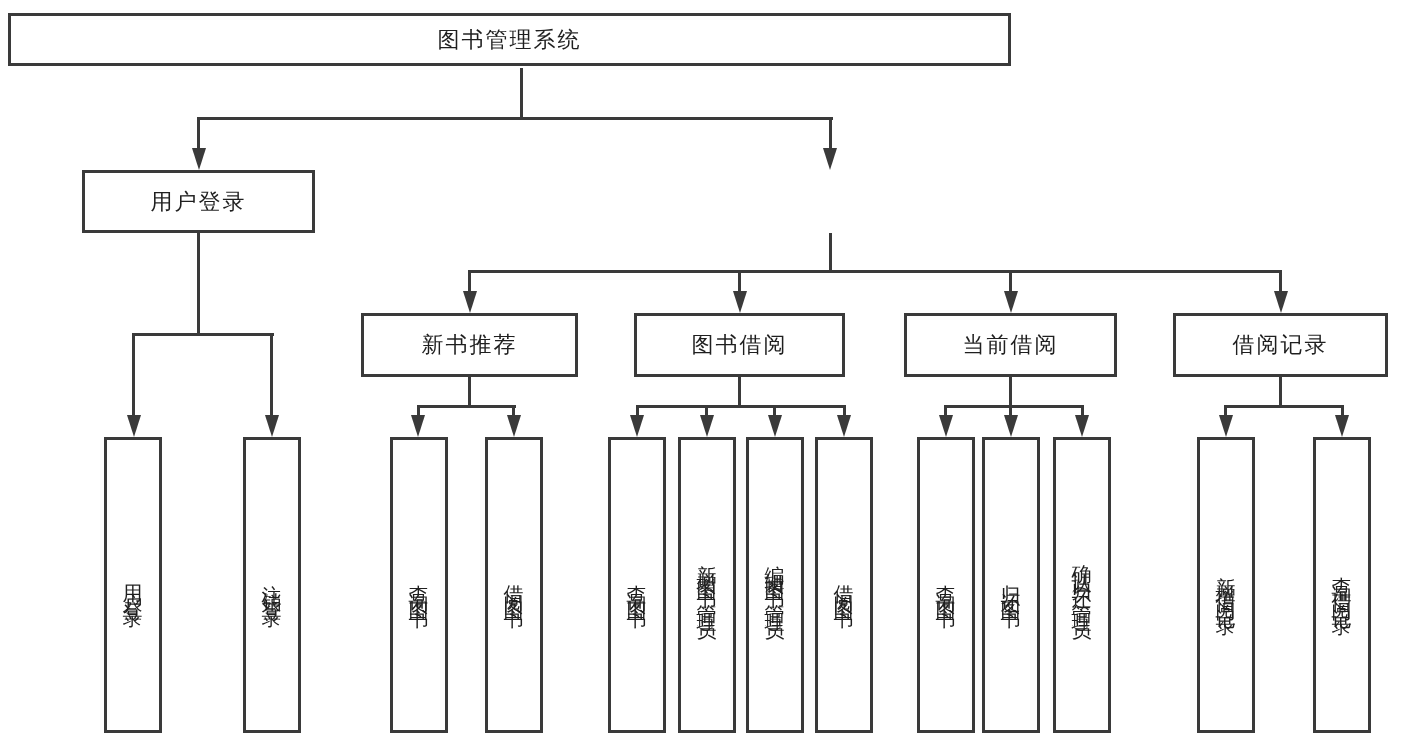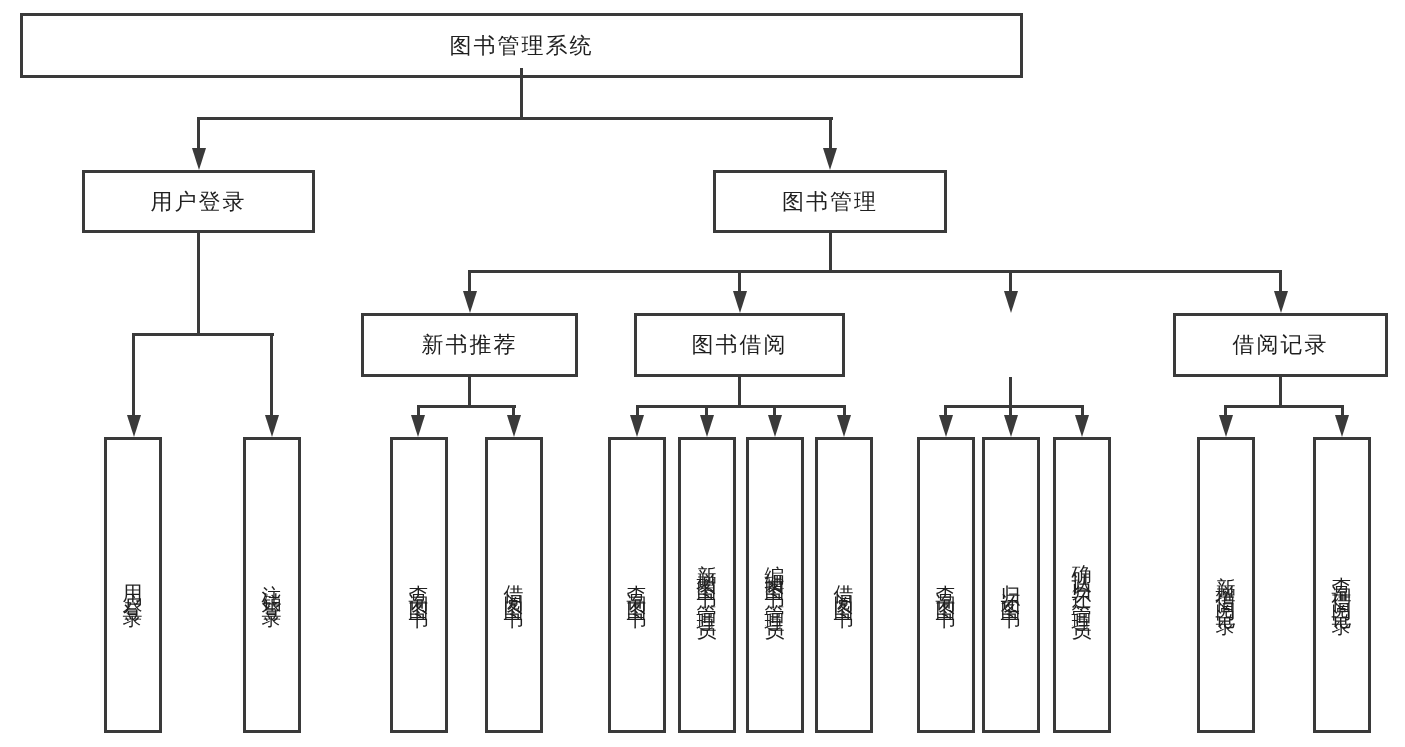--- a/index.html
+++ b/index.html
@@ -28,27 +28,27 @@
   .wm{
     position:absolute;right:4px;bottom:3px;font-size:20px;color:#9e9e9e;
     letter-spacing:1px;text-shadow:0 1px 0 #ffffff;white-space:nowrap;
   }
 </style>
 </head>
 <body>
 
 <div class="canvas">
 
-  <div class="hbox" style="left:20px;top:13px;width:1003px;height:65px">图书管理系统</div>
+  <div class="hbox" style="left:8px;top:13px;width:1003px;height:53px">图书管理系统</div>
 
   <div class="hbox" style="left:82px;top:170px;width:233px;height:63px">用户登录</div>
-  <div class="hbox" style="left:713px;top:170px;width:234px;height:63px">图书管理</div>
 
   <div class="hbox" style="left:361px;top:313px;width:217px;height:64px">新书推荐</div>
   <div class="hbox" style="left:634px;top:313px;width:211px;height:64px">图书借阅</div>
+  <div class="hbox" style="left:904px;top:313px;width:213px;height:64px">当前借阅</div>
   <div class="hbox" style="left:1173px;top:313px;width:215px;height:64px">借阅记录</div>
 
   <div class="vbox" style="left:104px">用户登录</div>
   <div class="vbox" style="left:243px">注销登录</div>
   <div class="vbox" style="left:390px">查询图书</div>
   <div class="vbox" style="left:485px">借阅图书</div>
   <div class="vbox" style="left:608px">查询图书</div>
   <div class="vbox" style="left:678px">新增图书（管理员）</div>
   <div class="vbox" style="left:746px">编辑图书（管理员）</div>
   <div class="vbox" style="left:815px">借阅图书</div>

